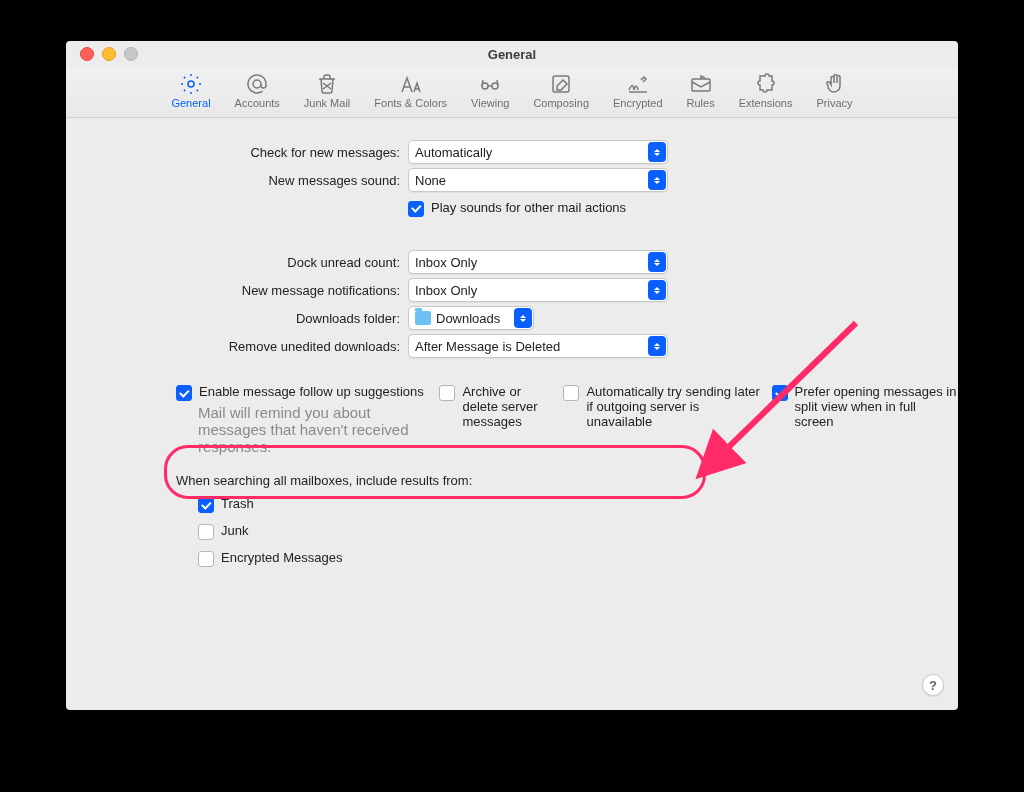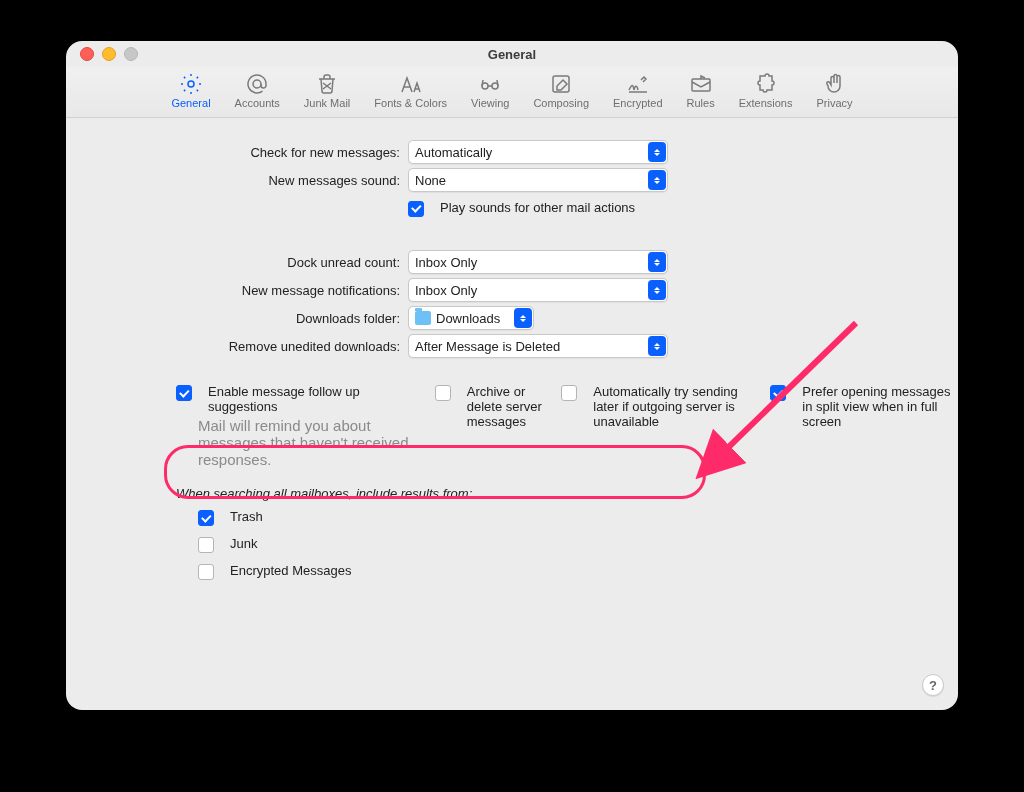--- a/index.html
+++ b/index.html
@@ -1,17 +1,17 @@
 <!DOCTYPE html>
 <html><head>
 <meta charset="utf-8">
 <style>
   html,body{margin:0;padding:0;background:#000;font-family:-apple-system,"Helvetica Neue",Arial,sans-serif;font-size:13px;color:#222;}
   .stage{width:1024px;height:792px;position:relative;}
-  .window{position:absolute;left:66px;top:41px;width:892px;height:669px;background:#ececec;border-radius:16px;box-shadow:0 25px 60px rgba(0,0,0,.55),0 2px 6px rgba(0,0,0,.3);overflow:hidden;}
+  .window{position:absolute;left:66px;top:41px;width:892px;height:669px;background:#ececec;border-radius:4px;box-shadow:0 25px 60px rgba(0,0,0,.55),0 2px 6px rgba(0,0,0,.3);overflow:hidden;}
   .titlebar{height:26px;display:flex;align-items:center;position:relative;}
   .traffic{display:flex;gap:8px;margin-left:14px;}
   .tlight{width:12px;height:12px;border-radius:50%;}
   .tl-close{background:#ff5f57;border:0.5px solid #e1483f;}
   .tl-min{background:#febc2e;border:0.5px solid #dfa023;}
   .tl-max{background:#c7c7c7;border:0.5px solid #b5b5b5;}
   .title{position:absolute;left:0;right:0;text-align:center;font-weight:600;font-size:13px;color:#3c3c3c;}
   .toolbar{display:flex;justify-content:center;gap:0;padding:2px 0 6px;border-bottom:1px solid #d0d0d0;background:linear-gradient(#f0f0f0,#e8e8e8);}
   .tb-item{display:flex;flex-direction:column;align-items:center;padding:2px 12px;color:#6e6e6e;font-size:11px;cursor:default;}
   .tb-item.active{color:#0a60ff;}
@@ -26,28 +26,28 @@
   .select.w250{width:252px;}
   .select.w118{width:118px;}
   .sel-text{flex:1;font-size:13px;color:#222;white-space:nowrap;overflow:hidden;}
   .sel-btn{width:18px;height:20px;margin-right:1px;border-radius:4px;background:#0a60ff;display:flex;flex-direction:column;align-items:center;justify-content:center;gap:1px;}
   .sel-btn::before,.sel-btn::after{content:"";width:0;height:0;border-left:3.5px solid transparent;border-right:3.5px solid transparent;}
   .sel-btn::before{border-bottom:3.5px solid #fff;}
   .sel-btn::after{border-top:3.5px solid #fff;}
   .appicon{width:16px;height:16px;border-radius:3px;background:#1f8cff;margin-right:5px;display:inline-flex;align-items:center;justify-content:center;font-size:10px;color:#fff;}
   .foldericon{width:16px;height:14px;border-radius:2px;background:#6ec1f5;margin-right:5px;position:relative;}
   .foldericon::before{content:"";position:absolute;top:-3px;left:0;width:7px;height:3px;background:#6ec1f5;border-radius:1px 1px 0 0;}
-  .chk{display:inline-flex;align-items:flex-start;gap:16px;margin:2px 0;}
+  .chk{display:inline-flex;align-items:flex-start;gap:7px;margin:2px 0;}
   .chkbox{width:14px;height:14px;border-radius:3px;border:1px solid #b5b5b5;background:#fff;flex-shrink:0;margin-top:1px;display:flex;align-items:center;justify-content:center;}
   .chkbox.checked{background:#0a60ff;border-color:#0a60ff;}
   .chkbox.checked::after{content:"";width:4px;height:7px;border:solid #fff;border-width:0 2px 2px 0;transform:rotate(44deg) translate(-0.5px,-1px);}
   .section-gap{height:22px;}
   .left-col2{padding-left:132px;}
   .hint{color:#8a8a8a;font-size:15px;padding-left:22px;margin-top:1px;}
-  .searchlbl{padding-left:110px;margin:18px 0 6px;font-style:italic;}
+  .searchlbl{padding-left:110px;margin:18px 0 6px;}
   .callout{position:absolute;border:3.5px solid #ff2a68;border-radius:24px;pointer-events:none;}
   .arrow-svg{position:absolute;pointer-events:none;}
   .helpbtn{position:absolute;right:14px;bottom:14px;width:20px;height:20px;border-radius:50%;background:#fff;border:1px solid #c9c9c9;box-shadow:0 1px 1px rgba(0,0,0,.08);display:flex;align-items:center;justify-content:center;font-size:13px;color:#666;font-weight:600;}
   .checks-block{padding-left:110px;display:flex;flex-direction:row;gap:6px;margin-top:4px;}
 </style>
 </head>
 <body>
 
 <div class="stage">
   <div class="window">

